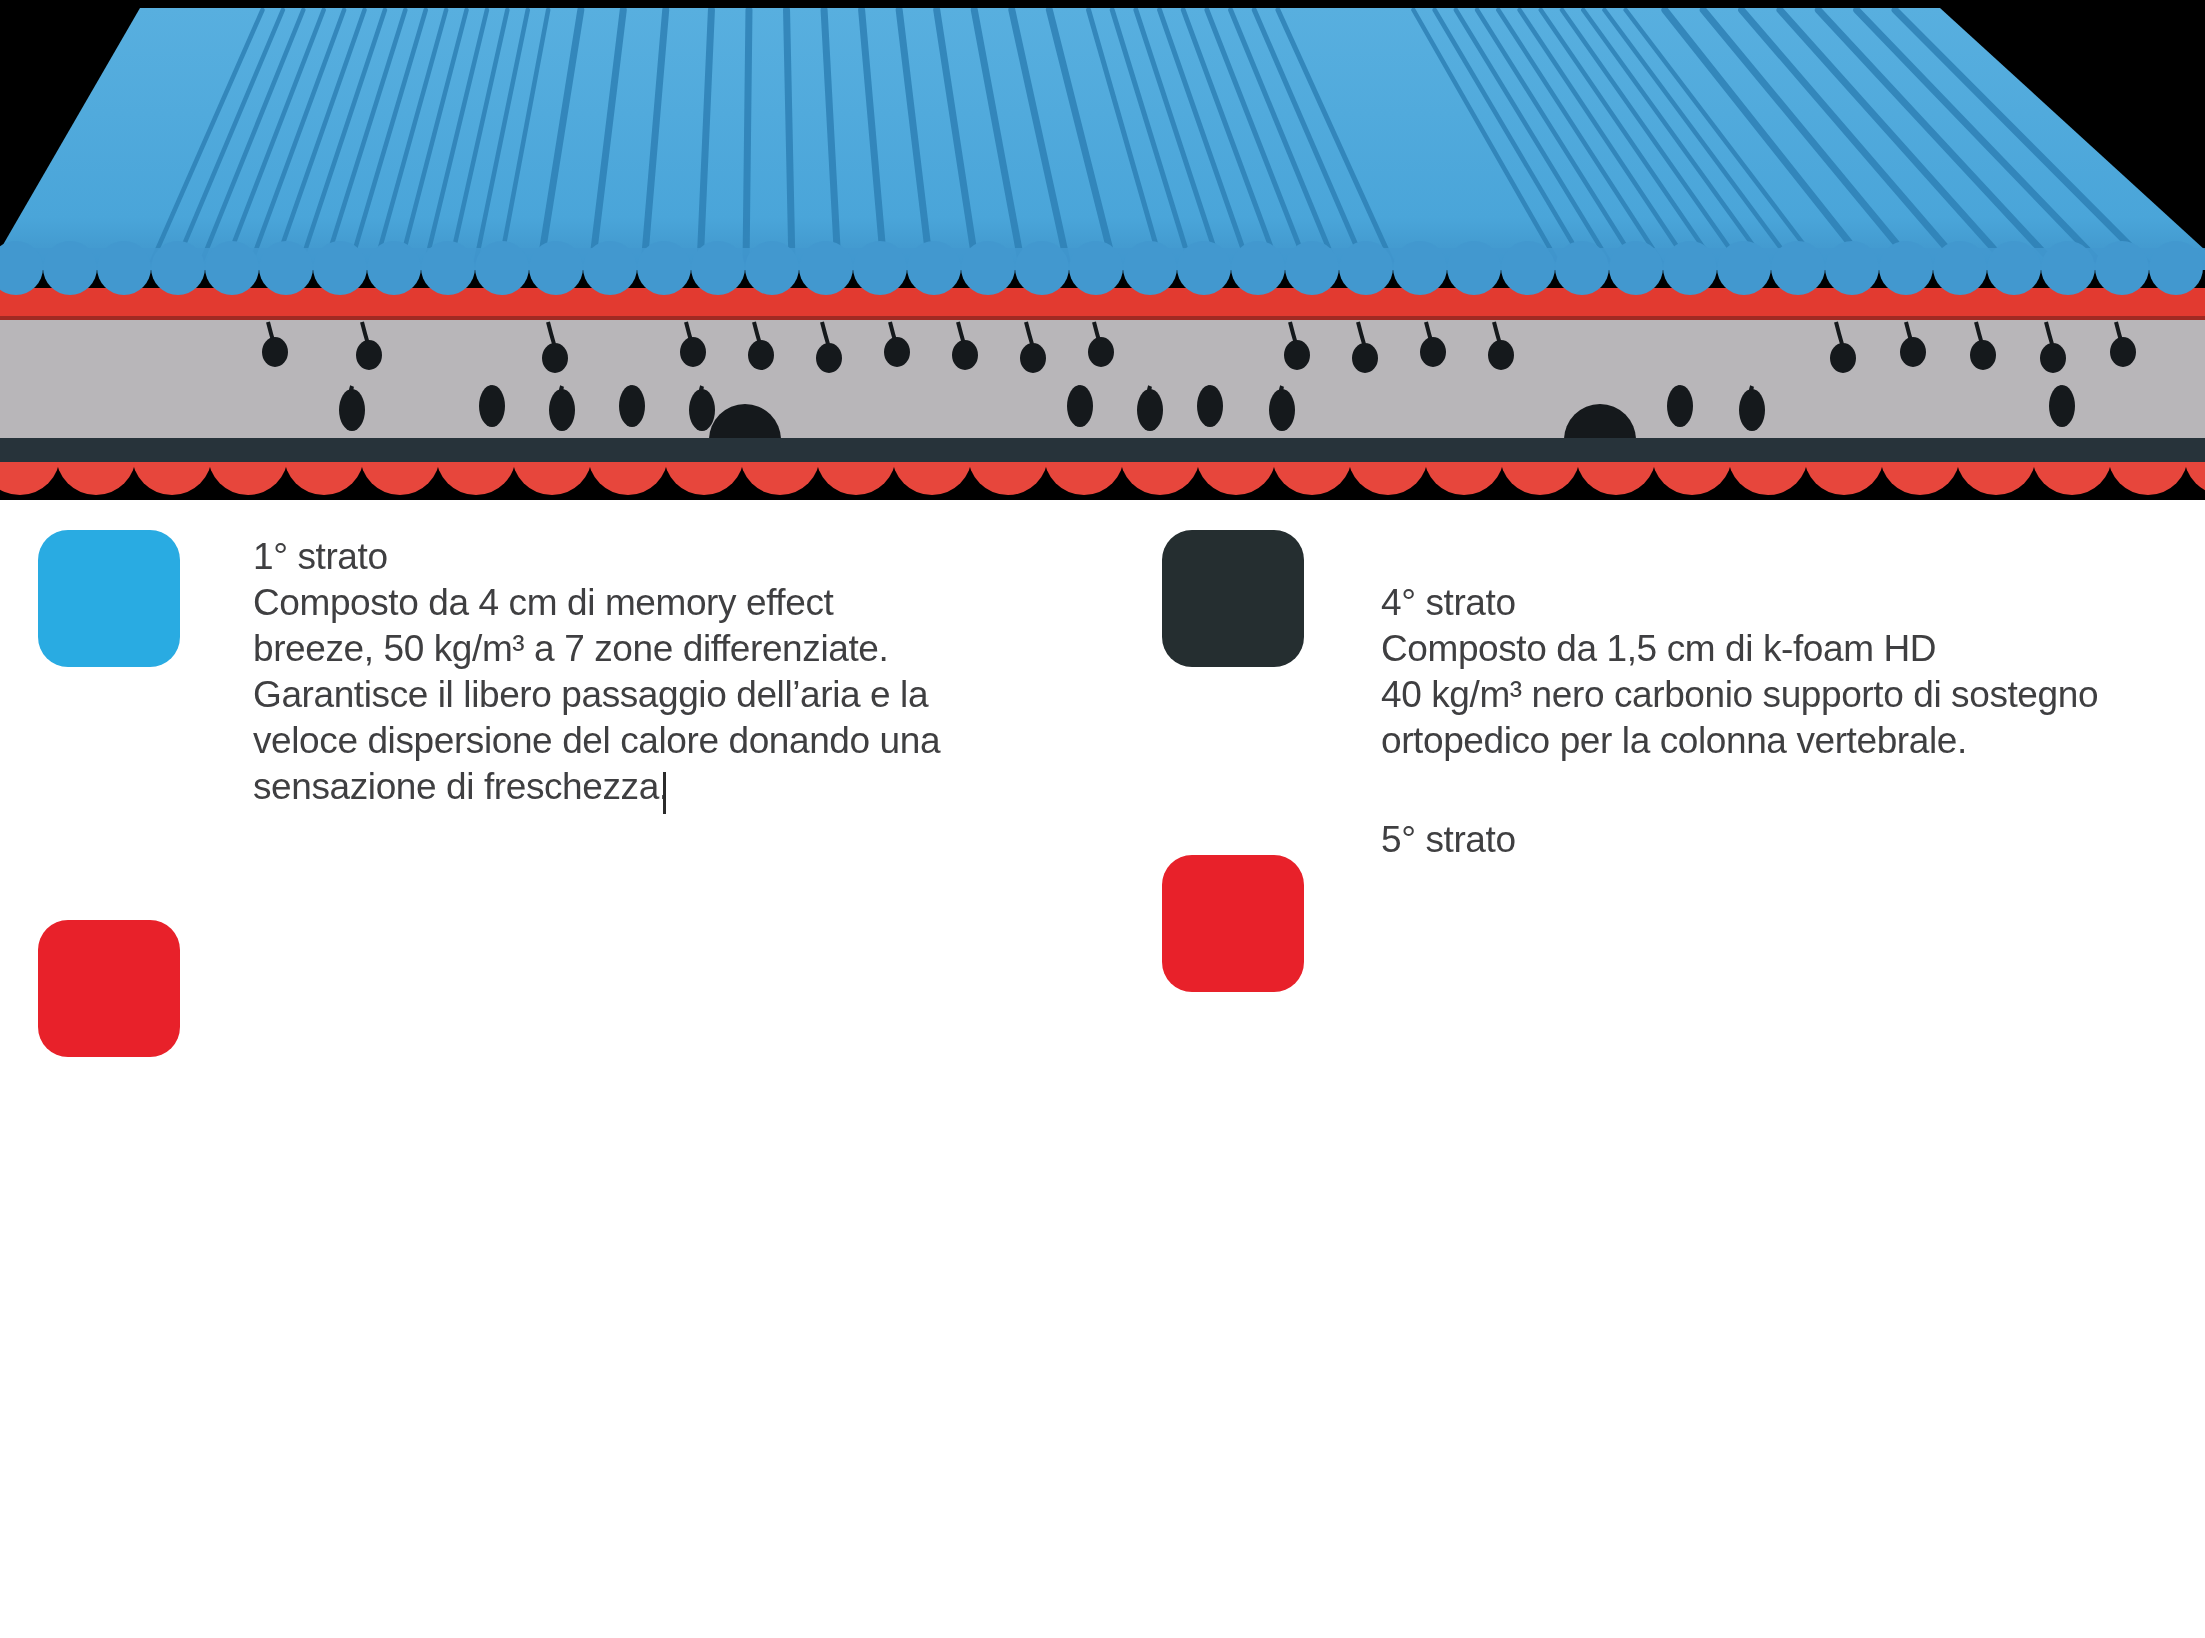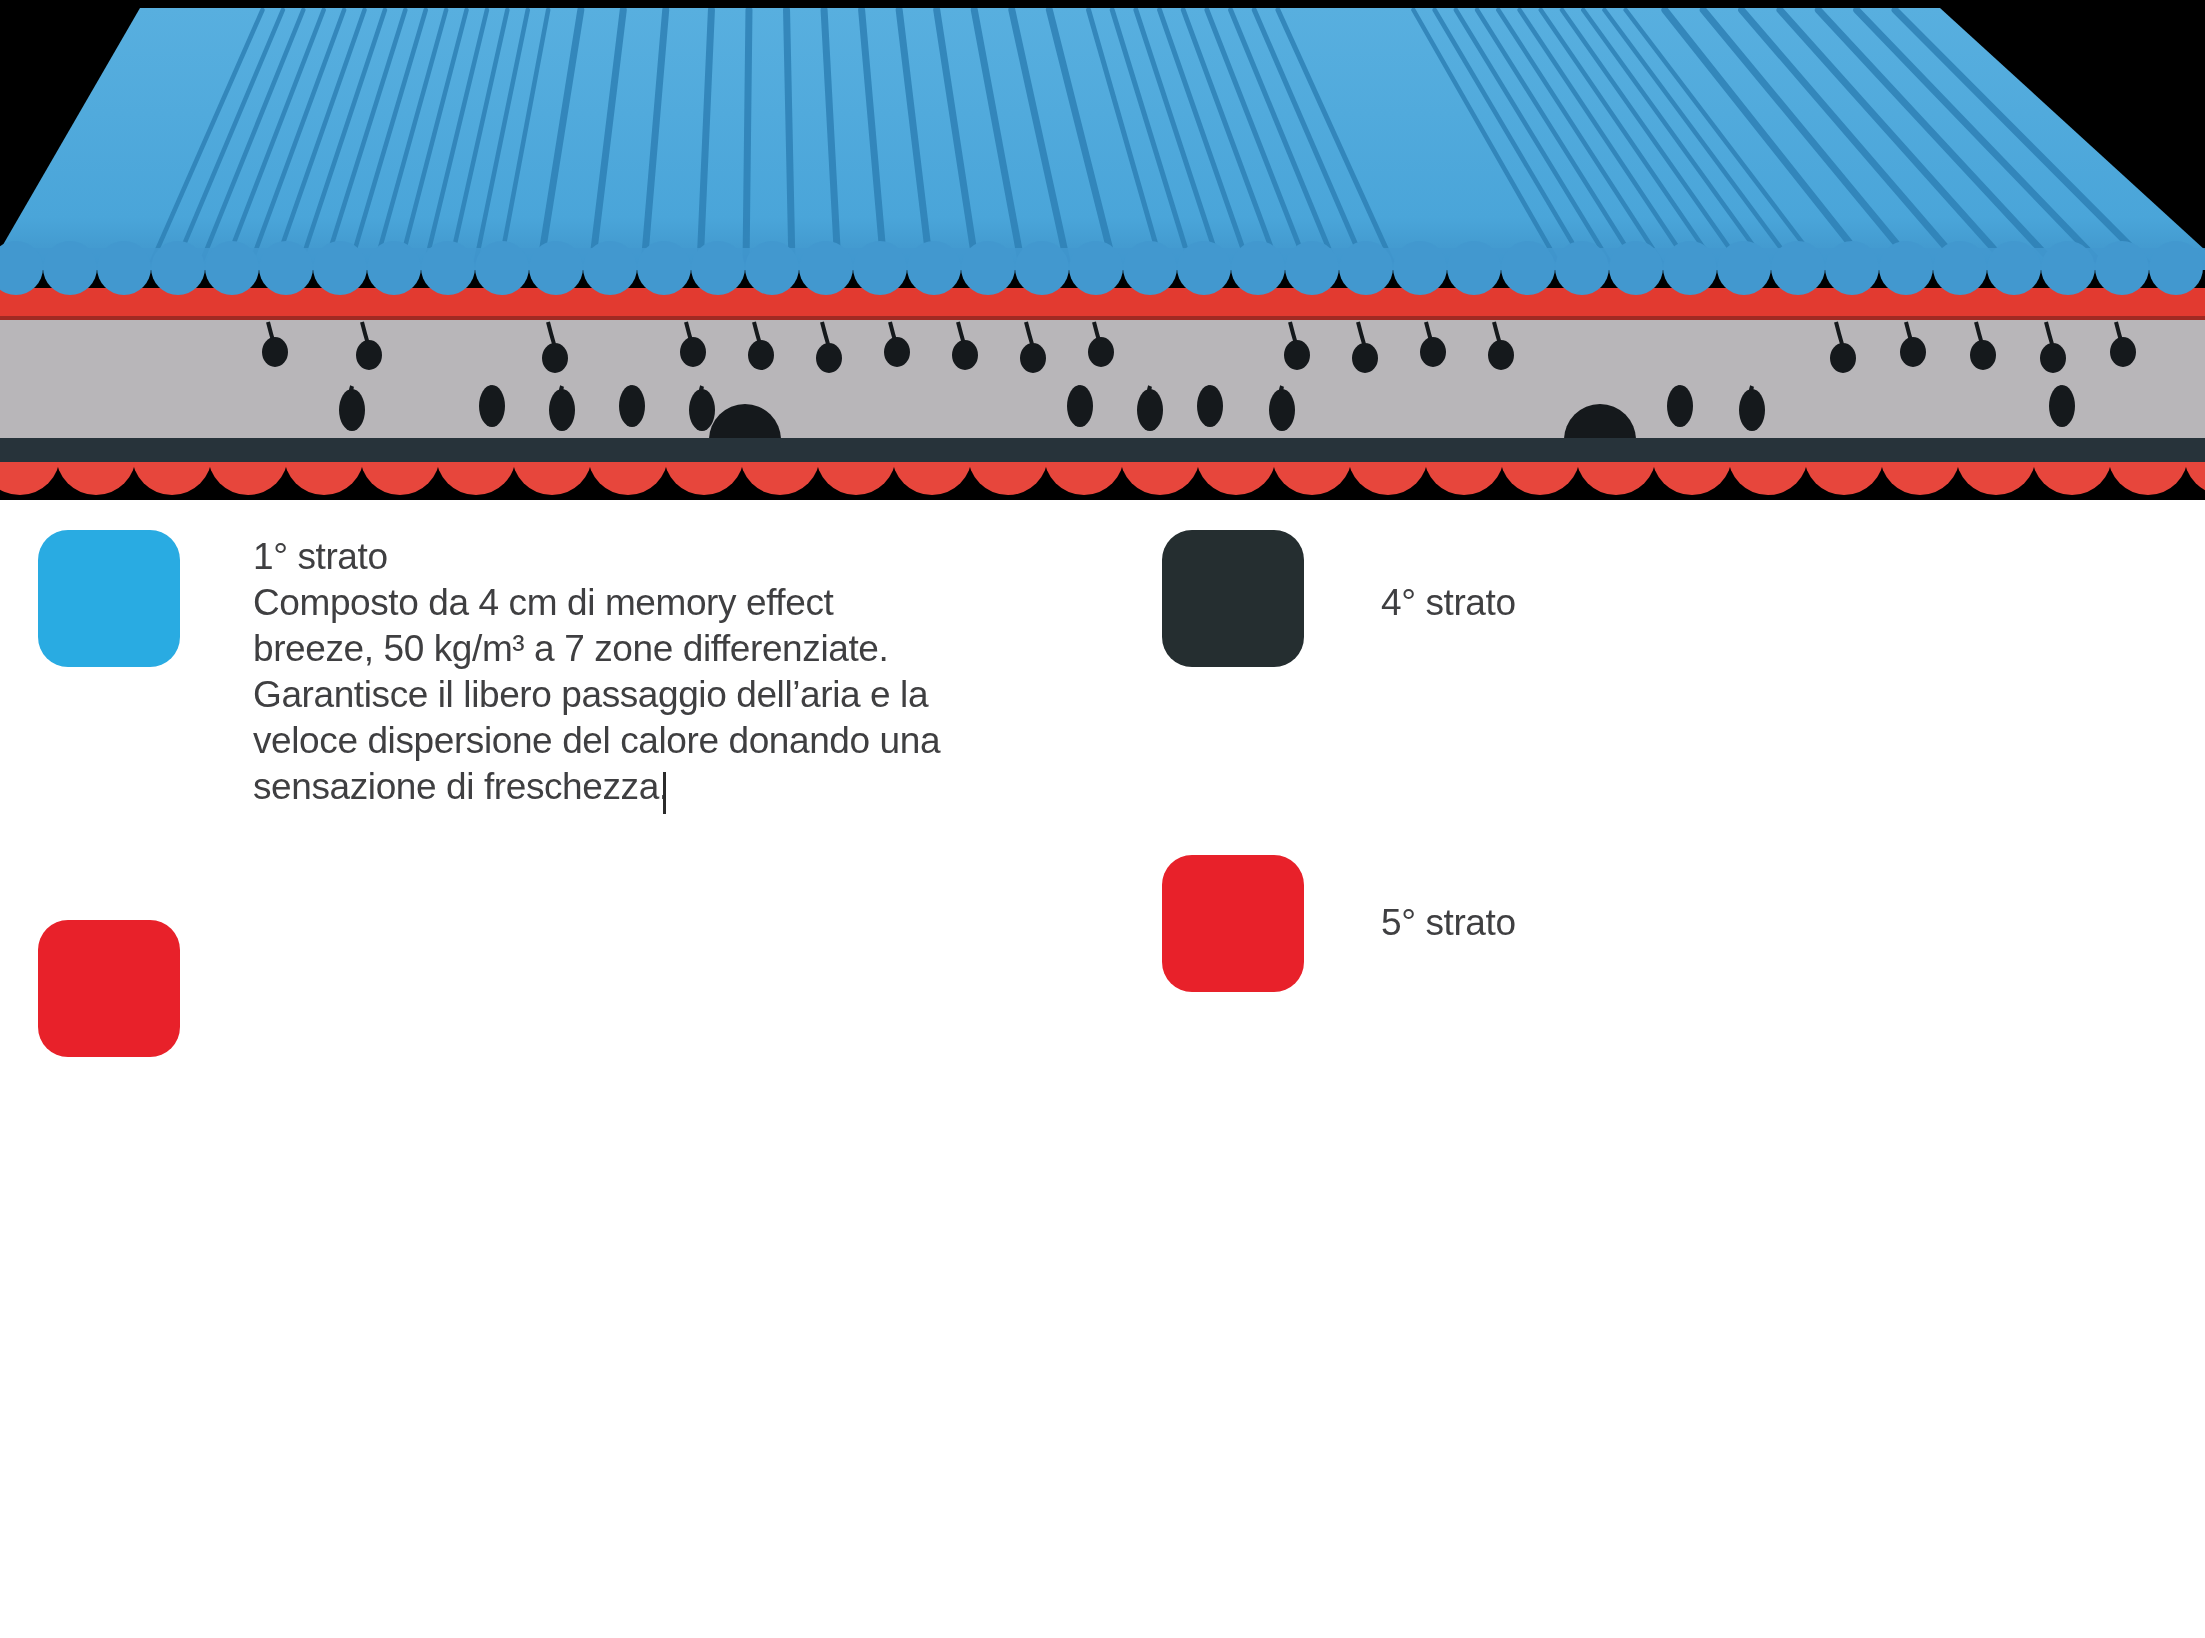--- a/index.html
+++ b/index.html
@@ -16,21 +16,21 @@
   .swatch-gray{left:38px;top:1205px;}
   .swatch-dark{left:1162px;top:530px;}
   .swatch-red5{left:1162px;top:855px;}
   .ltext{position:absolute;font-size:37px;line-height:46px;letter-spacing:-0.4px;}
   .ltext .title{margin:0;}
   .ltext .desc{margin:0;white-space:pre-line;}
   .t1{left:253px;top:534px;width:860px;}
   .t2{left:253px;top:924px;width:860px;}
   .t3{left:253px;top:1209px;width:880px;margin-top:36px;}
   .t4{left:1381px;top:534px;width:800px;margin-top:46px;}
-  .t5{left:1381px;top:900px;width:810px;}
+  .t5{left:1381px;top:817px;width:810px;}
   .springs{position:absolute;left:37px;top:1382px;width:143px;height:143px;border-radius:30px;overflow:hidden;}
   .caret{position:absolute;left:663px;top:772px;width:3px;height:42px;background:#2b2b2b;}
 </style>
 </head>
 <body>
 
 <div class="screen">
 
   <div class="photo">
     <svg id="mattress-svg" width="2205" height="500" viewBox="0 0 2205 500">
@@ -291,20 +291,23 @@
       <path d="M74,84 Q106,92 140,84" stroke="#aaa3a1" stroke-width="3" fill="none"></path>
       <path d="M71,14 L71,128" stroke="#8f8886" stroke-width="4" fill="none"></path>
       <path d="M2,112 Q36,132 71,122 Q106,132 141,112 L143,143 L0,143 Z" fill="#b3a699"></path>
       <rect x="0" y="130" width="143" height="13" fill="#a1907f"></rect>
     </svg>
   </div>
 
   <div class="swatch swatch-dark" style="background-color: rgb(37, 46, 48);"></div>
   <div class="legend-block ltext t4">
     <p class="title">4° strato</p>
+    <p class="desc">Composto da 1,5 cm di k-foam HD
+40 kg/m³ nero carbonio supporto di sostegno
+ortopedico per la colonna vertebrale.</p>
   </div>
 
   <div class="swatch swatch-red5" style="background-color: rgb(232, 33, 42);"></div>
   <div class="legend-block ltext t5">
     <p class="title">5° strato</p>
   </div>
 
 </div>
 
 </body></html>

